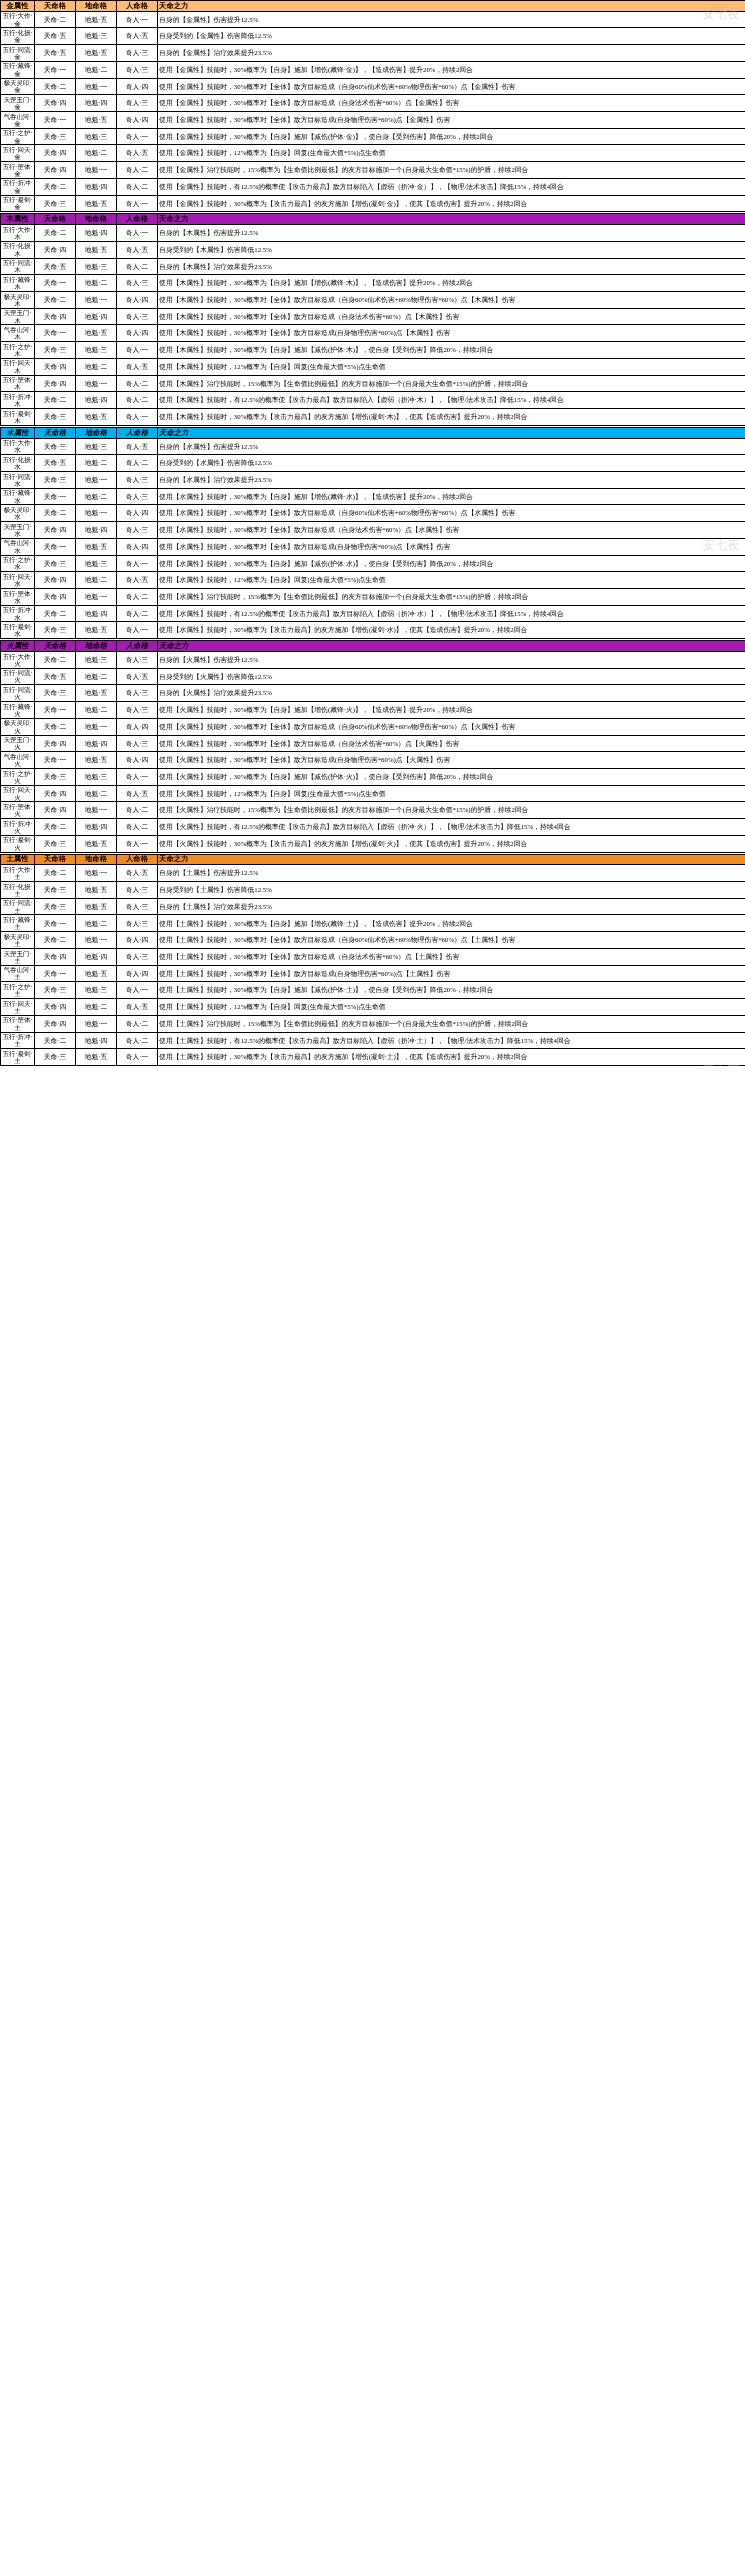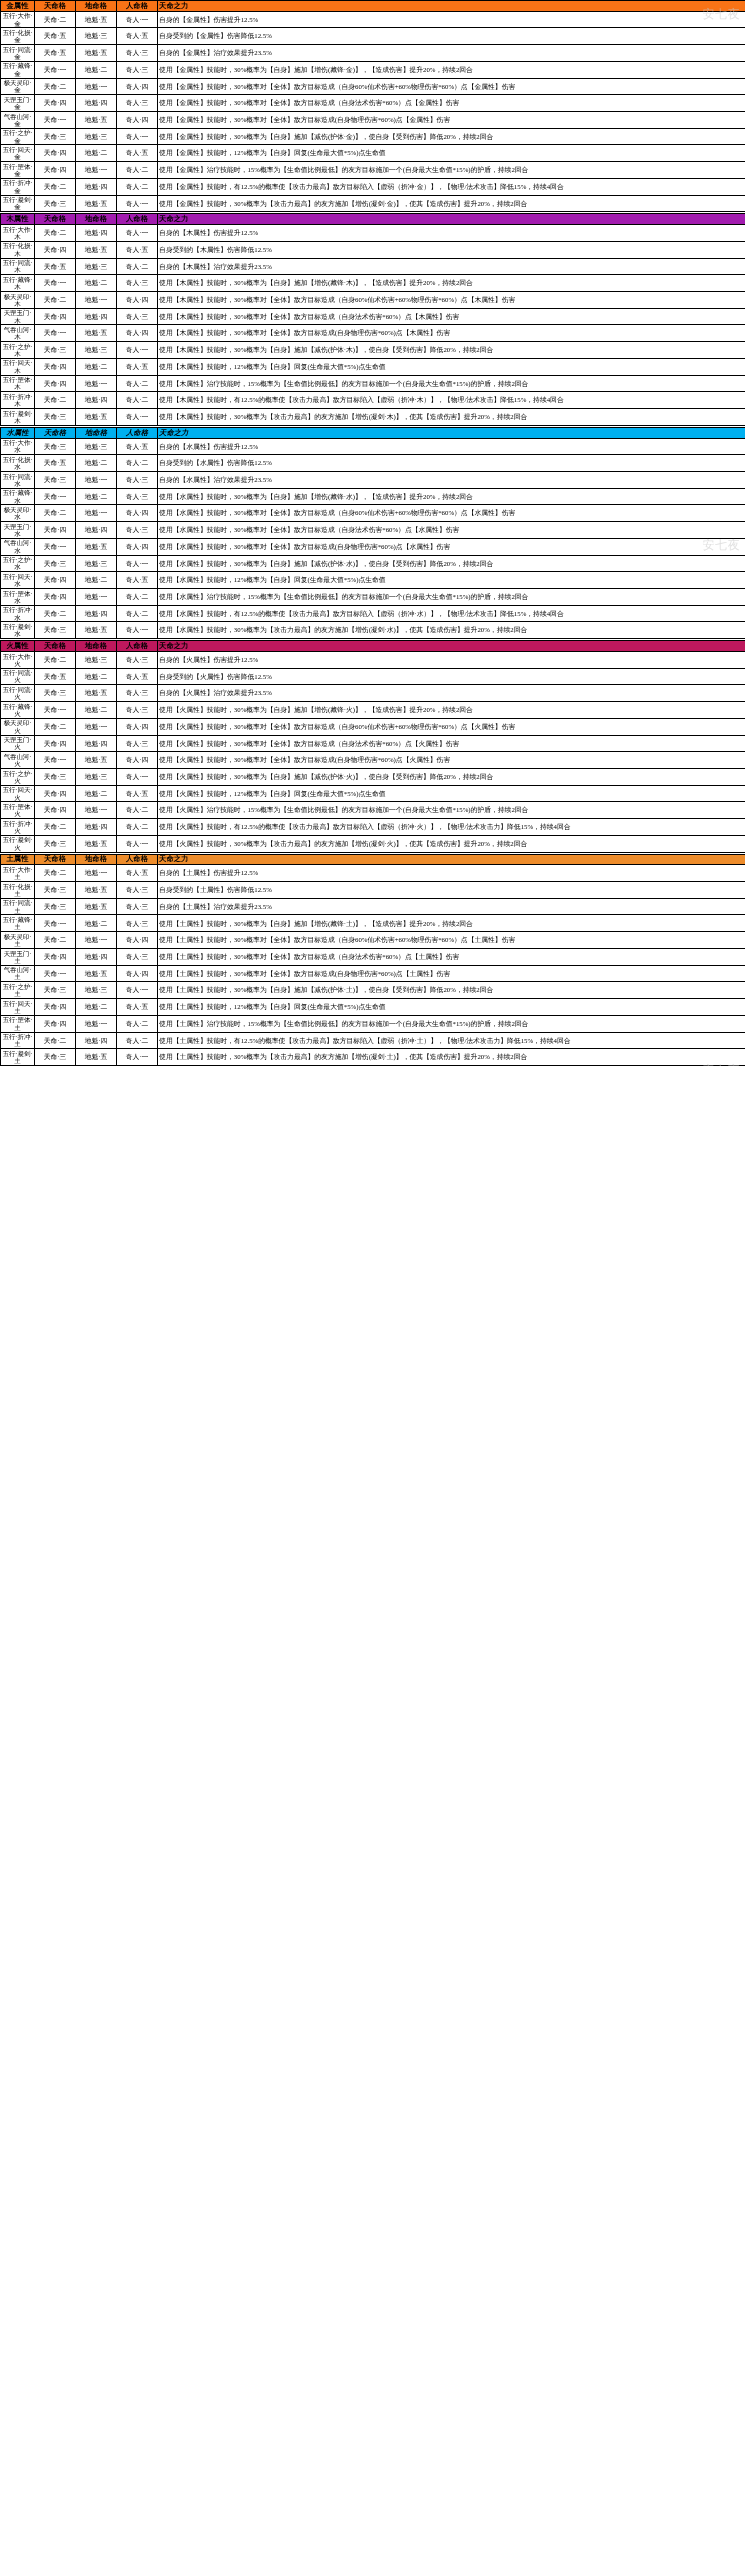--- a/index.html
+++ b/index.html
@@ -33,24 +33,24 @@
   .c-di     { width: 41px;  text-align: center; }
   .c-ren    { width: 41px;  text-align: center; }
   .c-desc   { width: 588px; text-align: left; padding-left: 2.3px; }
   thead th {
     font-weight: bold;
     font-size: 7.3px;
     text-align: center;
     height: 10.7px;
     padding: 0.6px 1.1px;
   }
-  .hdr-gold  { background: #f97316; }
+  .hdr-gold  { background: #fdba74; }
   .hdr-wood  { background: #a21caf; }
   .hdr-water { background: #00b0f0; font-style: italic; }
-  .hdr-fire  { background: #be185d; color: #000; }
+  .hdr-fire  { background: #a21caf; color: #000; font-style: italic; }
   .hdr-earth { background: #ed8c2b; margin-left: 47px; }
   td.c-name { font-size: 6.5px; letter-spacing: -0.1px; }
   td.c-tian, td.c-di, td.c-ren { font-size: 6.8px; }
   td.c-desc { font-size: 6.8px; }
   .wm {
     position: absolute;
     right: 5.7px;
     font-family: "Liberation Sans", sans-serif;
     font-size: 12px;
     color: #c9c9c9;

